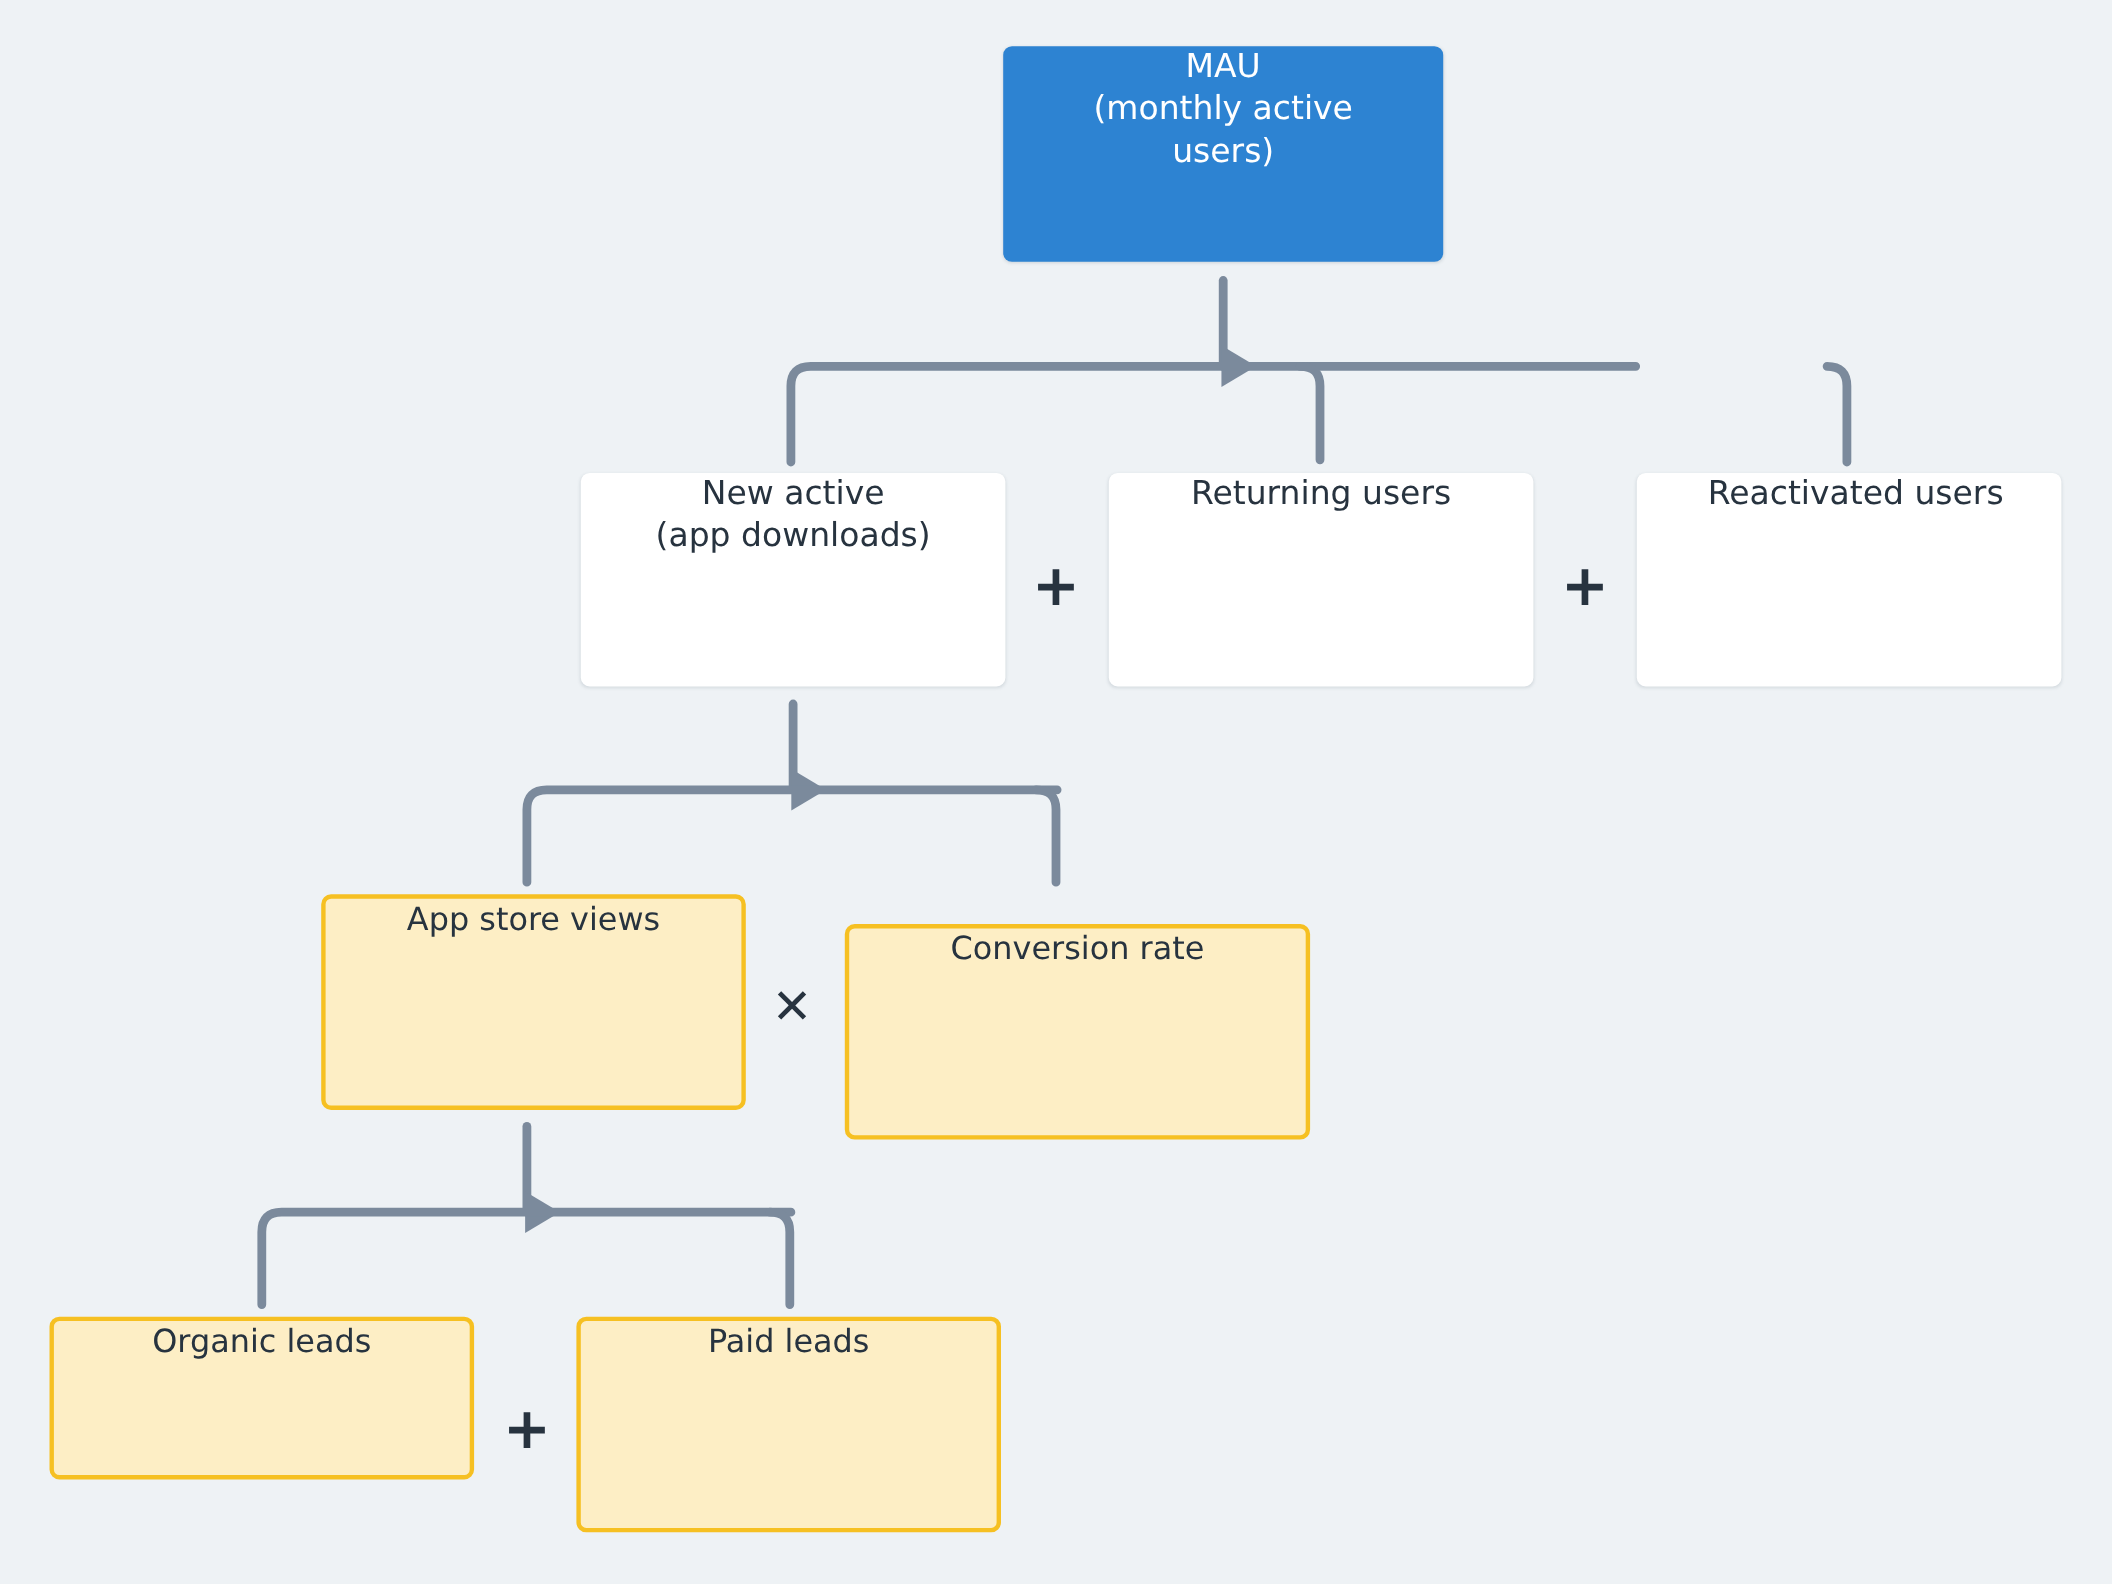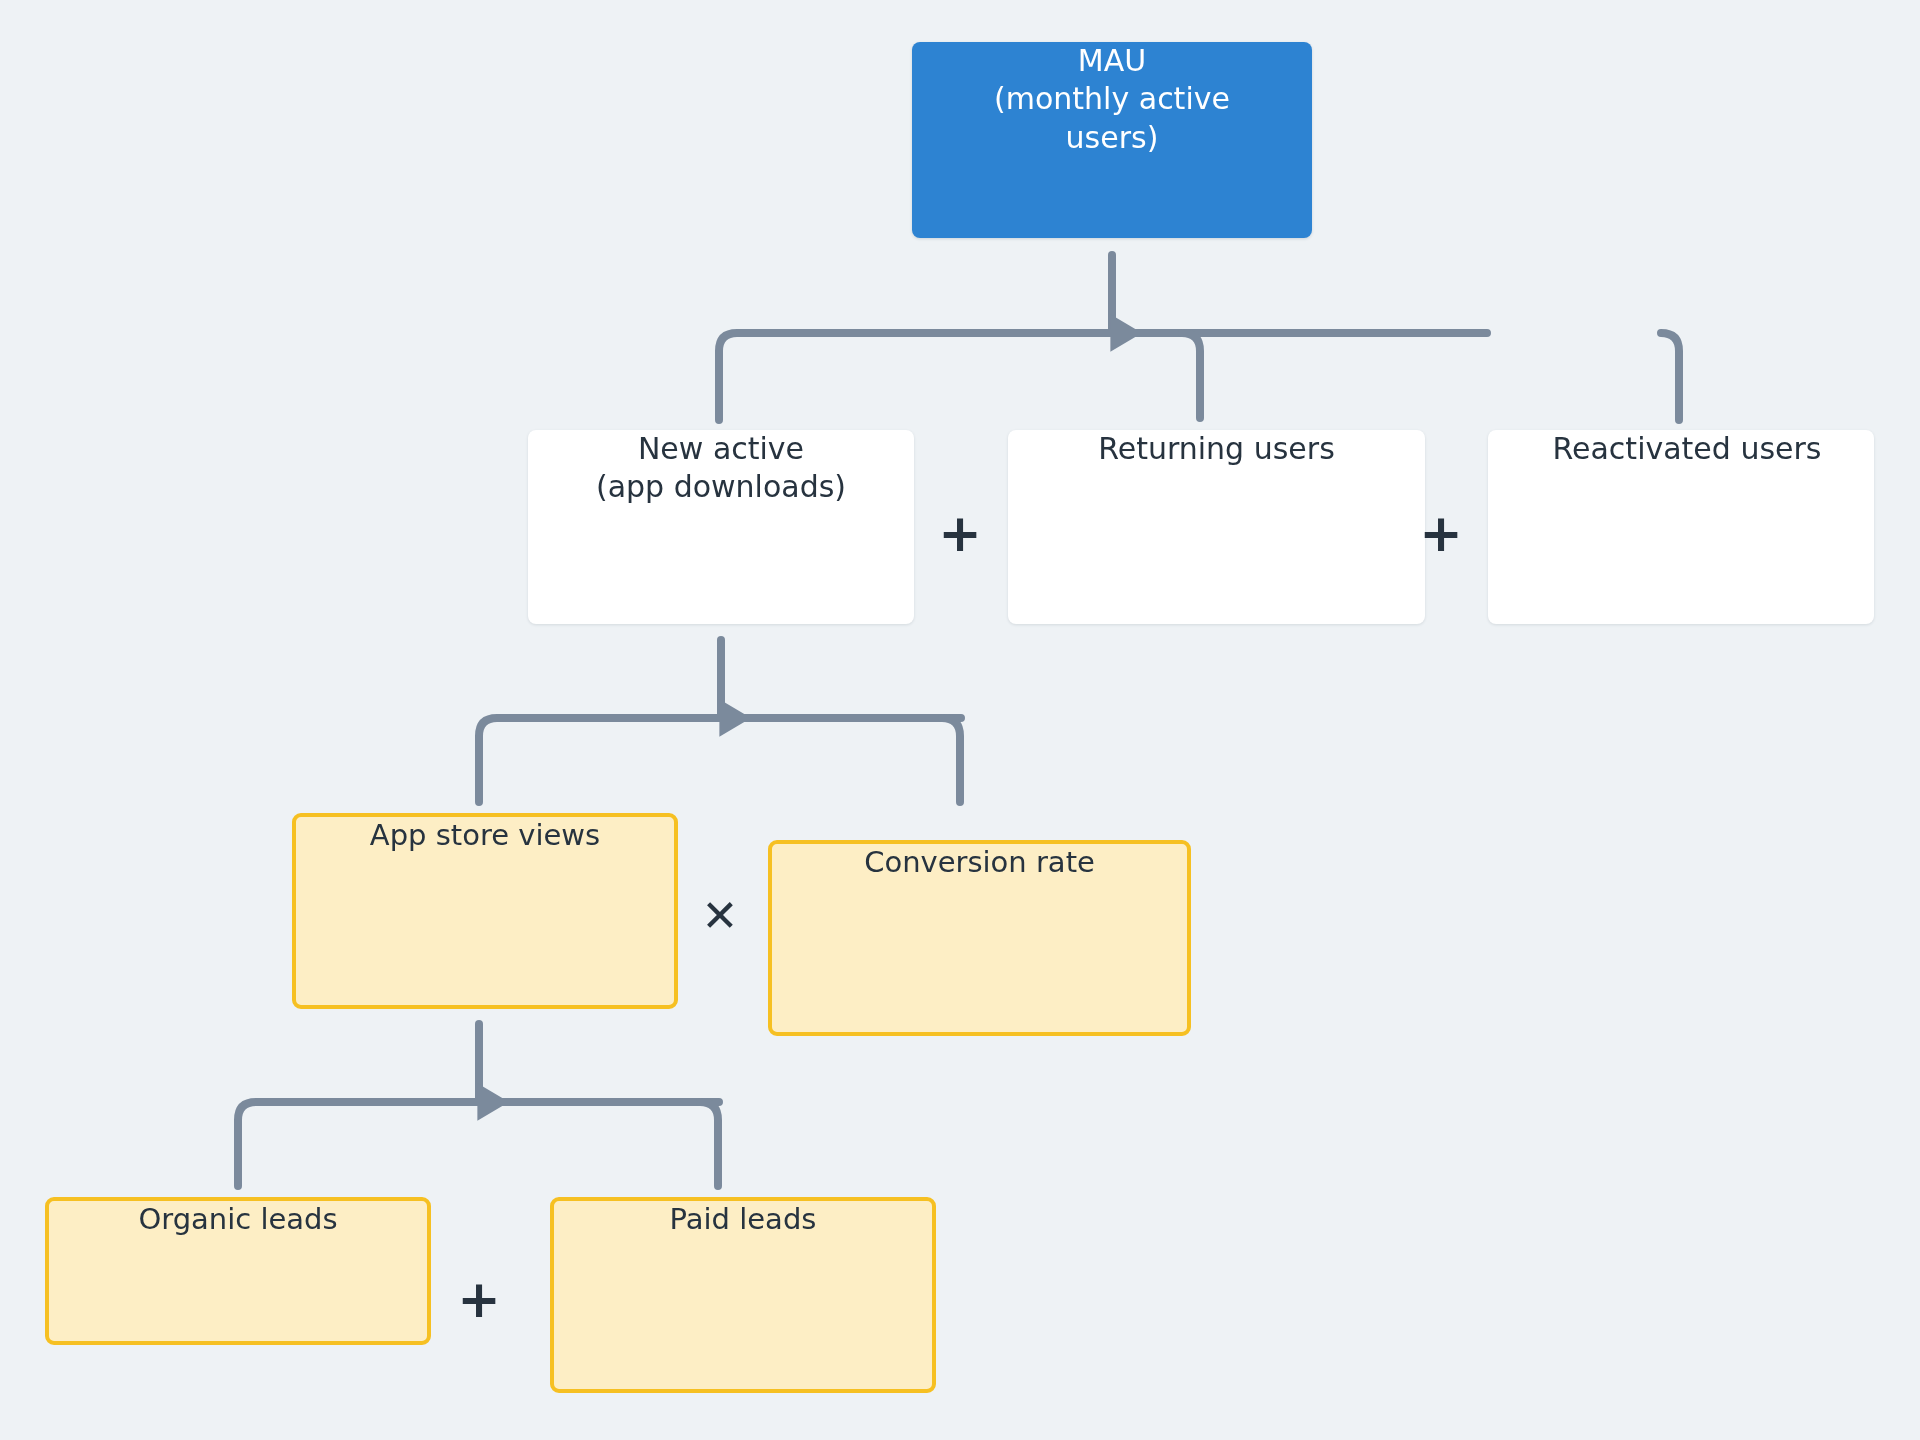--- a/index.html
+++ b/index.html
@@ -119,21 +119,21 @@
 
   <div class="node node-white" style="left:528px; top:430px; width:386px; height:194px;">
     <span class="node-label">New active
 (app downloads)</span>
   </div>
 
   <div class="op op-plus" style="left:930px; top:503px; width:60px; height:60px;">
     <span>+</span>
   </div>
 
-  <div class="node node-white" style="left:1008px; top:430px; width:417px; height:194px;">
+  <div class="node node-white" style="left:1008px; top:430px; width:386px; height:194px;">
     <span class="node-label">Returning users</span>
   </div>
 
   <div class="op op-plus" style="left:1411px; top:503px; width:60px; height:60px;">
     <span>+</span>
   </div>
 
   <div class="node node-white" style="left:1488px; top:430px; width:386px; height:194px;padding-left:12px;">
     <span class="node-label">Reactivated users</span>
   </div>
@@ -151,17 +151,17 @@
   </div>
 
   <div class="node node-yellow" style="left:45px; top:1197px; width:386px; height:148px;">
     <span class="node-label">Organic leads</span>
   </div>
 
   <div class="op op-plus" style="left:449px; top:1269px; width:60px; height:60px;">
     <span>+</span>
   </div>
 
-  <div class="node node-yellow" style="left:550px; top:1197px; width:386px; height:196px;">
+  <div class="node node-yellow" style="left:524px; top:1197px; width:386px; height:196px;">
     <span class="node-label">Paid leads</span>
   </div>
 
 </div>
 
 </body></html>

